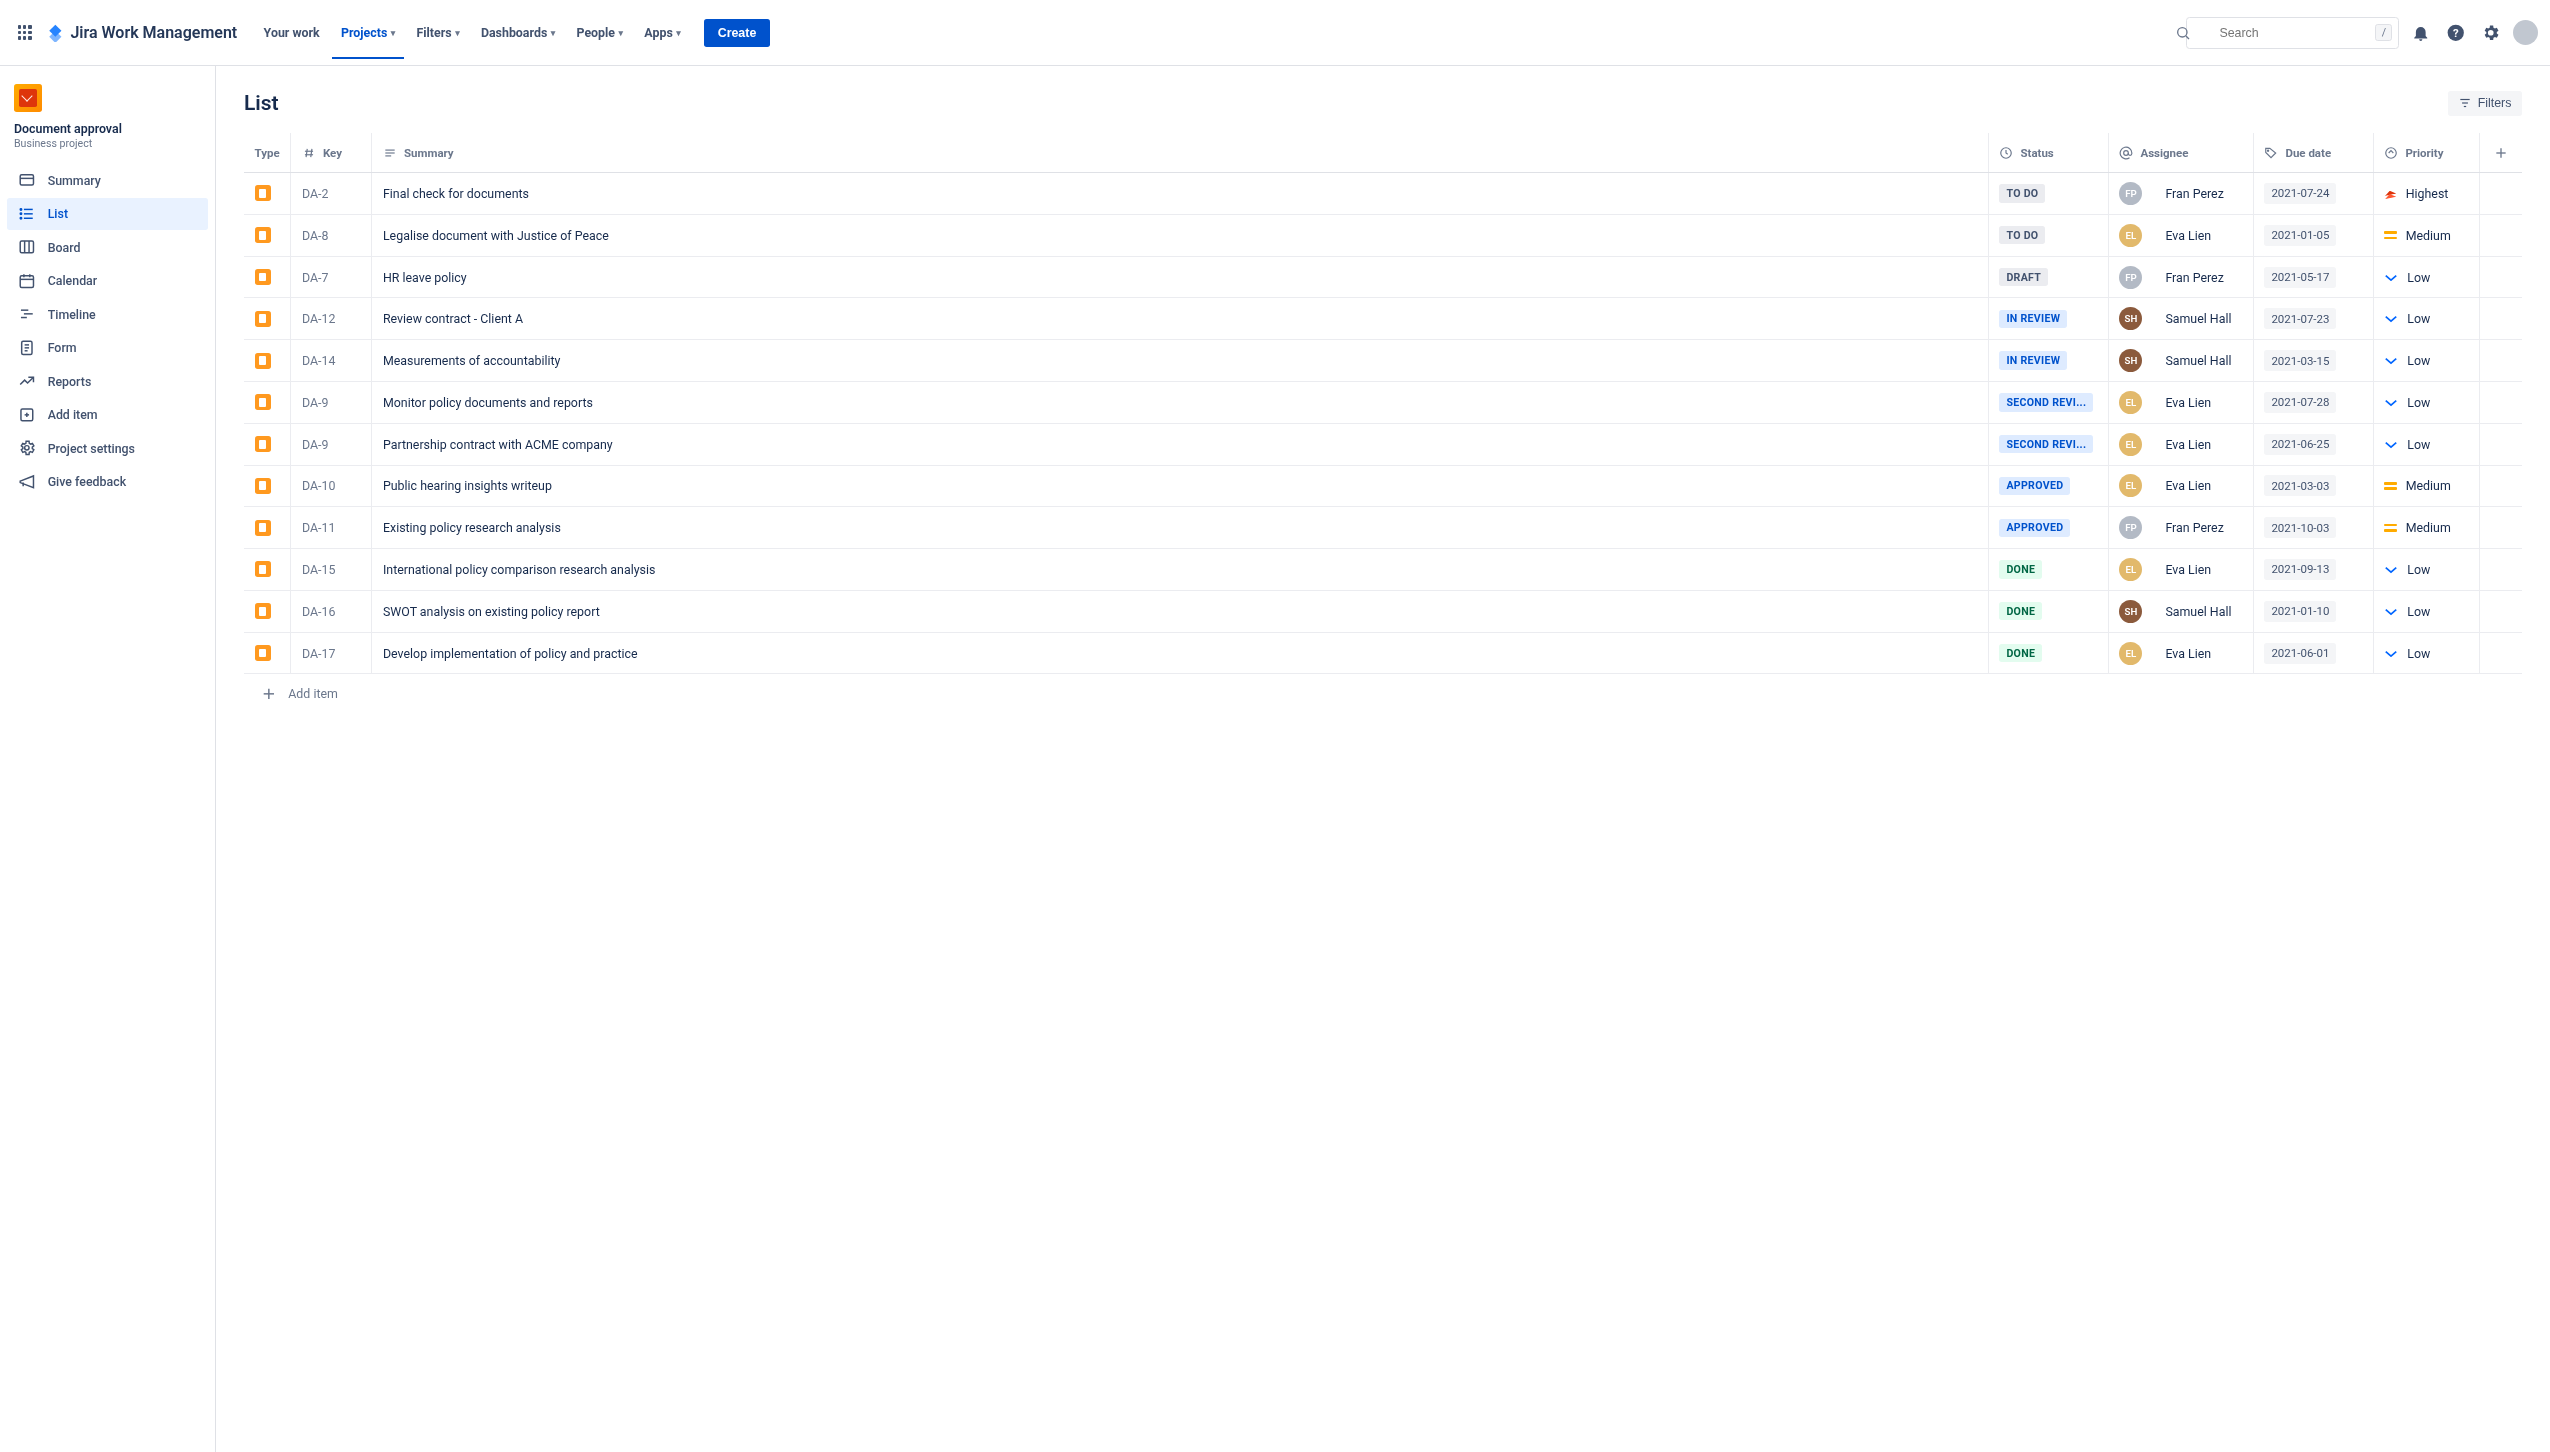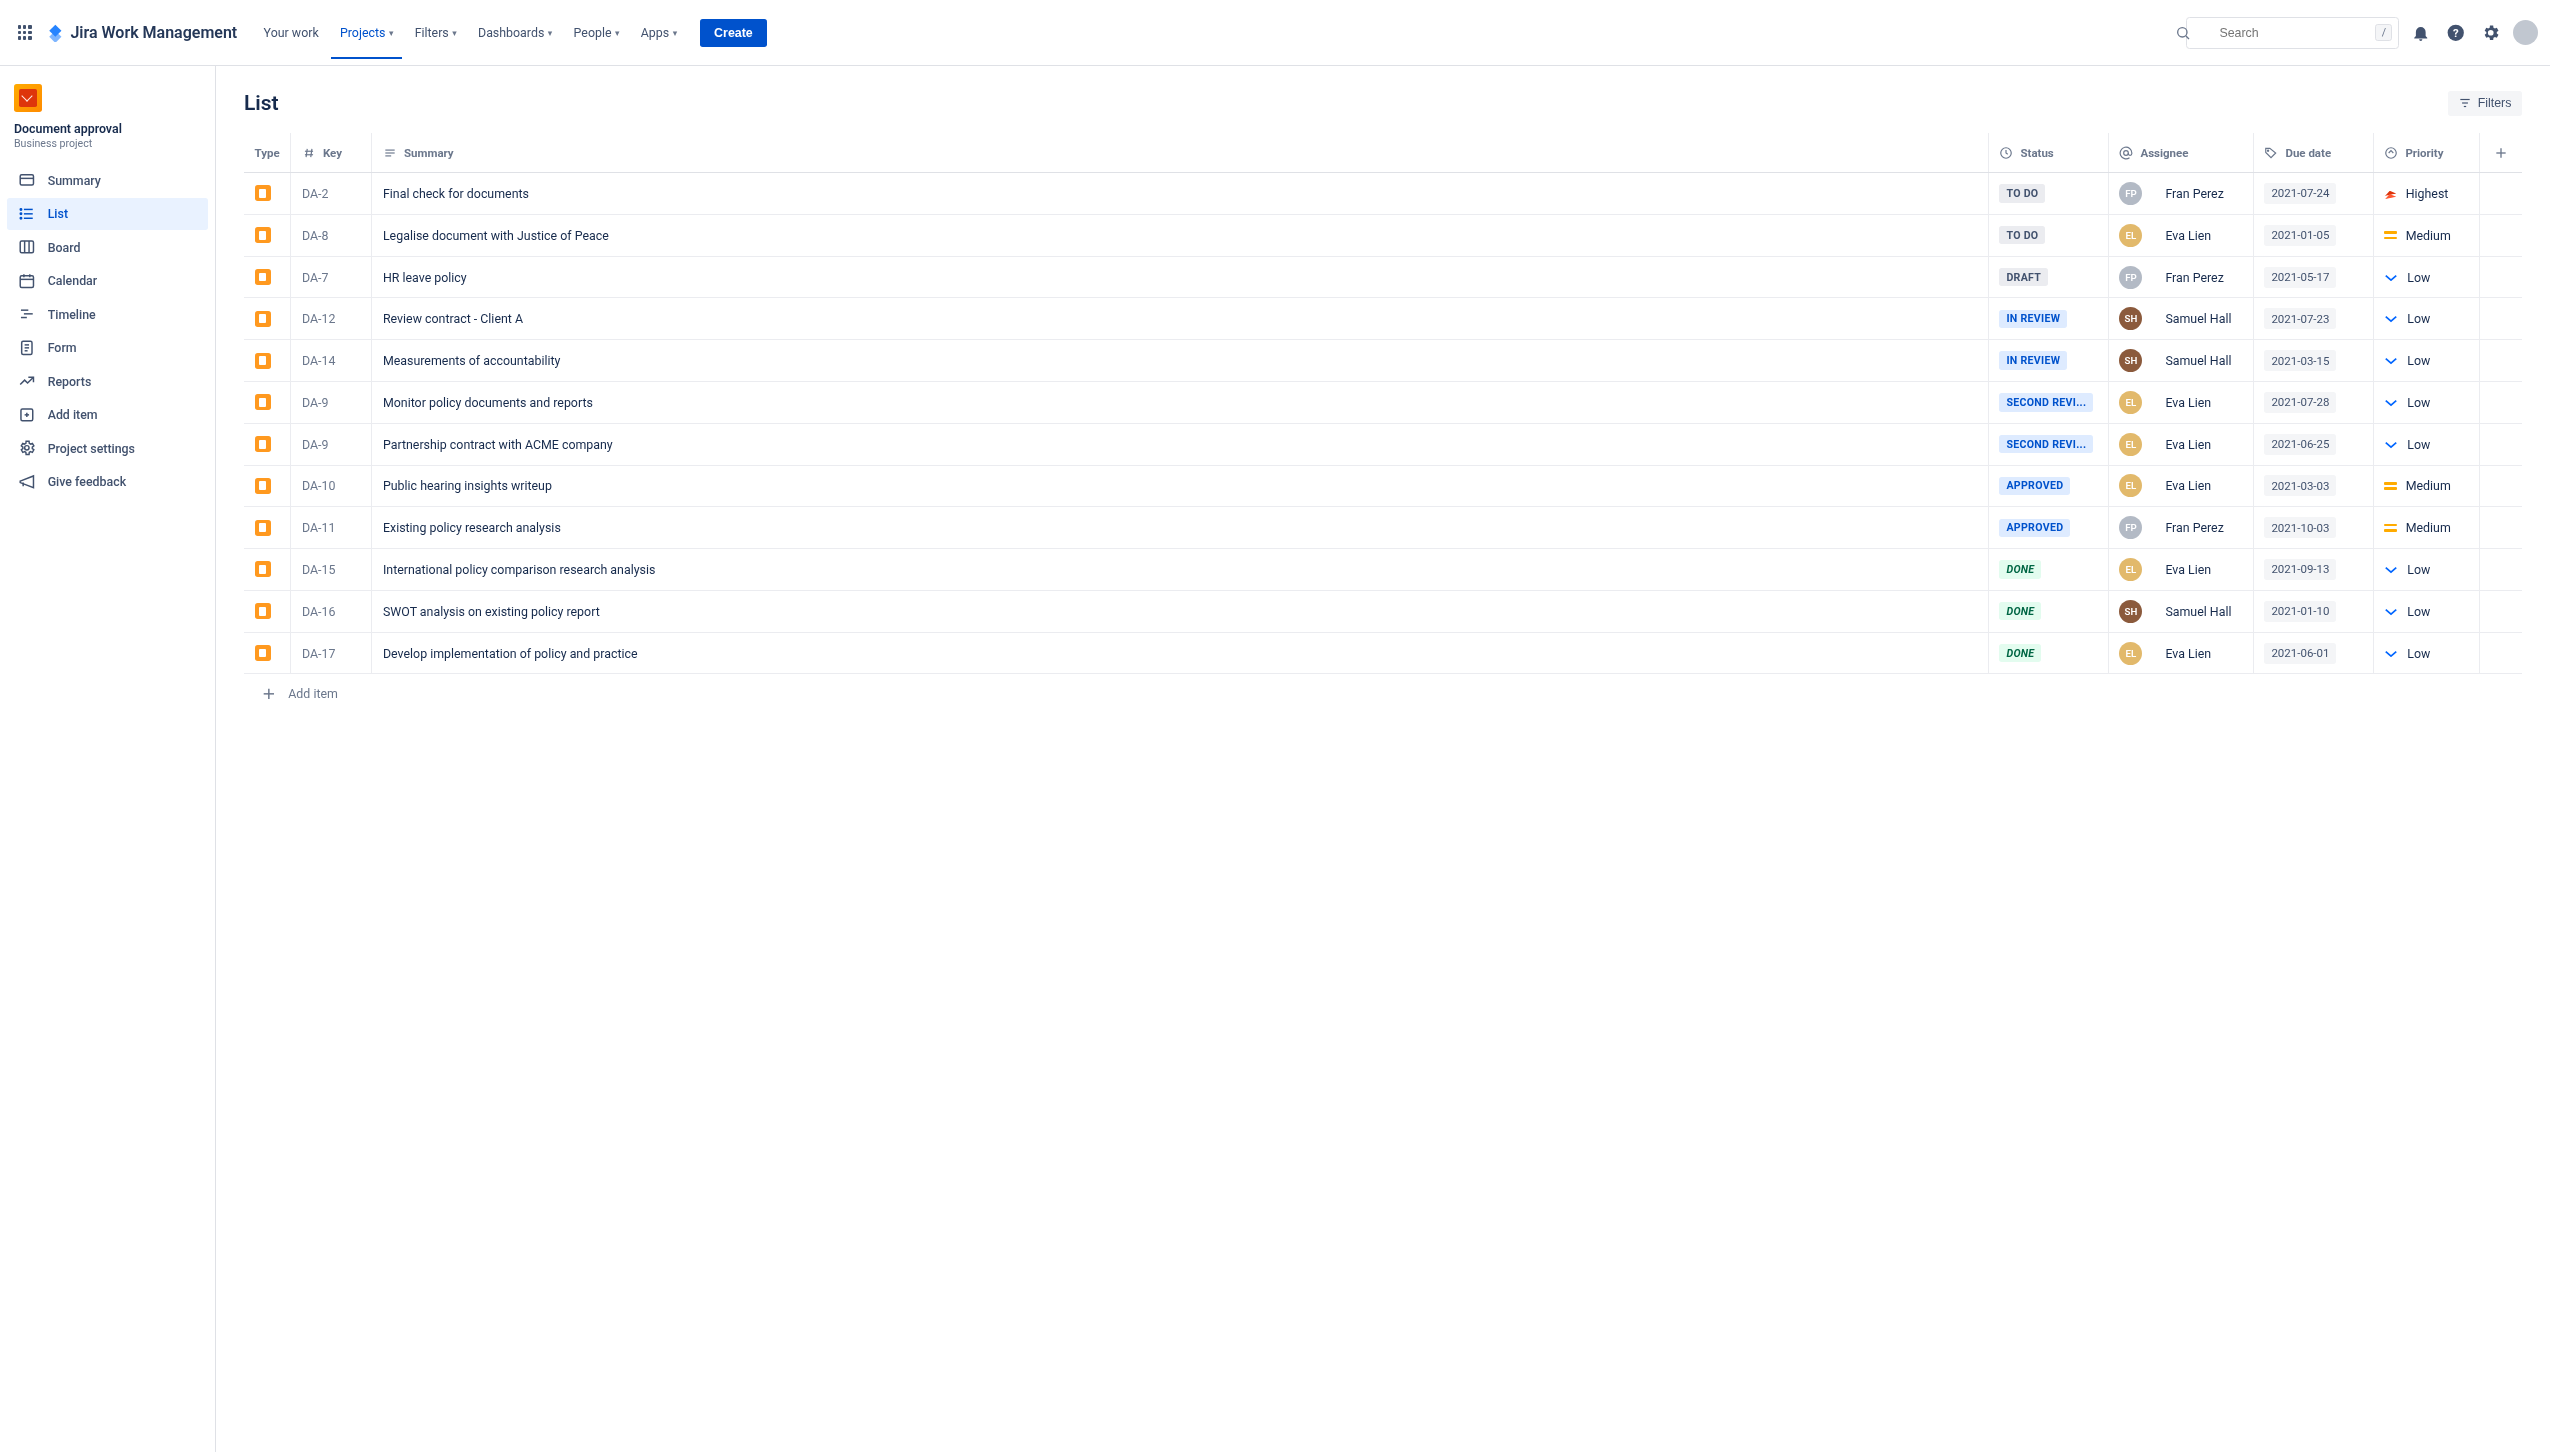--- a/index.html
+++ b/index.html
@@ -7,21 +7,21 @@
 
 
 .topnav { display: flex; align-items: center; height: 66px; padding: 0 10.6px; border-bottom: 0.9px solid #DFE1E6; }
 .topnav-left { display: flex; align-items: center; gap: 3.5px; }
 .app-switcher { width: 28px; height: 28px; display: flex; align-items: center; justify-content: center; border-radius: 2.7px; cursor: pointer; }
 .dots-grid { display: grid; grid-template-columns: repeat(3, 3.5px); grid-template-rows: repeat(3, 3.5px); gap: 1.8px; }
 .dots-grid span { width: 3.5px; height: 3.5px; background: #42526E; border-radius: 0.9px; }
 .brand { display: flex; align-items: center; gap: 5.3px; margin: 0 7px 0 3.5px; color: #253858; font-weight: 600; font-size: 16px; cursor: pointer; }
 .brand-logo { color: #2684FF; font-size: 17.7px; }
 .nav-items { display: flex; align-items: center; gap: 3.5px; margin-left: 7px; }
-.nav-item { padding: 7px 8.9px; border-radius: 2.7px; cursor: pointer; color: #42526E; font-weight: 400; display: flex; align-items: center; gap: 3.5px; position: relative; }
+.nav-item { padding: 7px 8.9px; border-radius: 2.7px; cursor: pointer; color: #42526E; font-weight: 700; display: flex; align-items: center; gap: 3.5px; position: relative; }
 .nav-item.active { color: #0052CC; }
 .nav-item.active::after { content: ''; position: absolute; bottom: -12.4px; left: 0; right: 0; height: 2.7px; background: #0052CC; }
 .chevron { font-size: 8.9px; color: #6B778C; }
 .create-btn { background: #0052CC; color: #fff; border: none; padding: 7px 14px; border-radius: 2.7px; font-weight: 600; font-size: 12.4px; cursor: pointer; margin-left: 10.6px; }
 .topnav-right { margin-left: auto; display: flex; align-items: center; gap: 7px; }
 .search-box { position: relative; display: flex; align-items: center; padding-left: 20px; }
 .search-input { width: 213px; height: 32px; padding: 0 32px 0 32px; border: 1.8px solid #DFE1E6; border-radius: 3.5px; font-size: 12.4px; background: #fff; }
 .search-icon { position: absolute; left: 8.9px; color: #6B778C; }
 .search-shortcut { position: absolute; right: 7px; background: #F4F5F7; border: 0.9px solid #DFE1E6; border-radius: 2.7px; padding: 0.9px 5.3px; font-size: 10.6px; color: #6B778C; }
 .topnav-icon { width: 28px; height: 28px; display: flex; align-items: center; justify-content: center; border-radius: 50%; cursor: pointer; color: #42526E; }
@@ -58,21 +58,21 @@
 .table td:last-child { border-right: none; }
 .type-icon { width: 16px; height: 16px; background: #FF991F; border-radius: 2.7px; display: inline-flex; align-items: center; justify-content: center; }
 .type-icon::after { content: ''; width: 7px; height: 8.9px; background: #fff; border-radius: 0.9px; }
 .key-cell { color: #6B778C; font-size: 11.5px; }
 .status-badge { display: inline-block; padding: 2.7px 7px; border-radius: 2.7px; font-size: 10.6px; font-weight: 700; letter-spacing: 0.3px; }
 .status-todo { background: #EBECF0; color: #42526E; }
 .status-draft { background: #EBECF0; color: #42526E; }
 .status-inreview { background: #DEEBFF; color: #0052CC; }
 .status-second { background: #DEEBFF; color: #0052CC; }
 .status-approved { background: #DEEBFF; color: #0052CC; }
-.status-done { background: #E3FCEF; color: #006644; font-style: italic; }
+.status-done { background: #E3FCEF; color: #006644; }
 .assignee-cell { display: flex; align-items: center; gap: 23px; text-align: right; }
 .avatar { width: 23px; height: 23px; border-radius: 50%; display: flex; align-items: center; justify-content: center; color: #fff; font-size: 9.7px; font-weight: 600; flex-shrink: 0; }
 .date-chip { display: inline-block; padding: 3.5px 7px; background: #F4F5F7; border-radius: 2.7px; font-size: 11.5px; color: #42526E; }
 .priority-cell { display: flex; align-items: center; gap: 8.9px; }
 .prio-icon { display: inline-flex; flex-direction: column; gap: 0.9px; }
 .prio-highest span { display: block; width: 12.4px; height: 1.8px; border-radius: 0.9px; }
 .prio-highest span:nth-child(1){ background:#DE350B; transform: translateY(1.8px) rotate(-12deg); clip-path: polygon(0 100%, 50% 0, 100% 100%); height:4.4px;}
 .prio-highest span:nth-child(2){ background:#FF5630; transform: rotate(-12deg); clip-path: polygon(0 100%, 50% 0, 100% 100%); height:4.4px;}
 .prio-medium span { display:block; width:12.4px; height:2.7px; background:#FFAB00; margin:0.9px 0; border-radius:0.9px;}
 .prio-low { color:#0065FF; }

